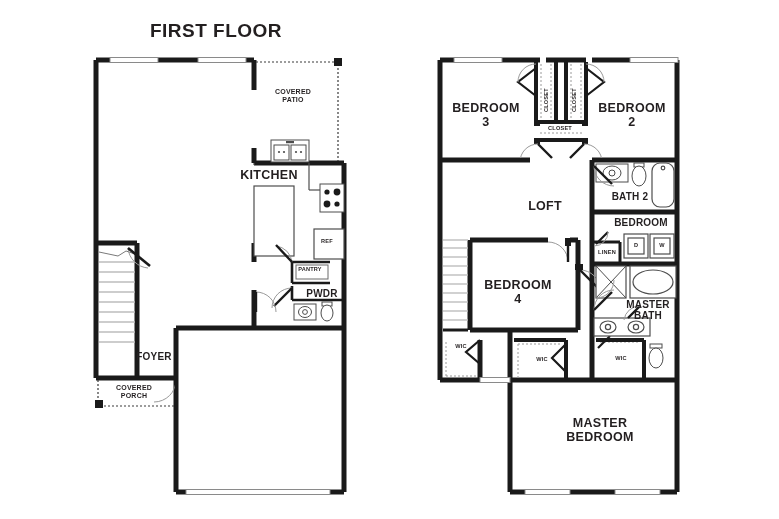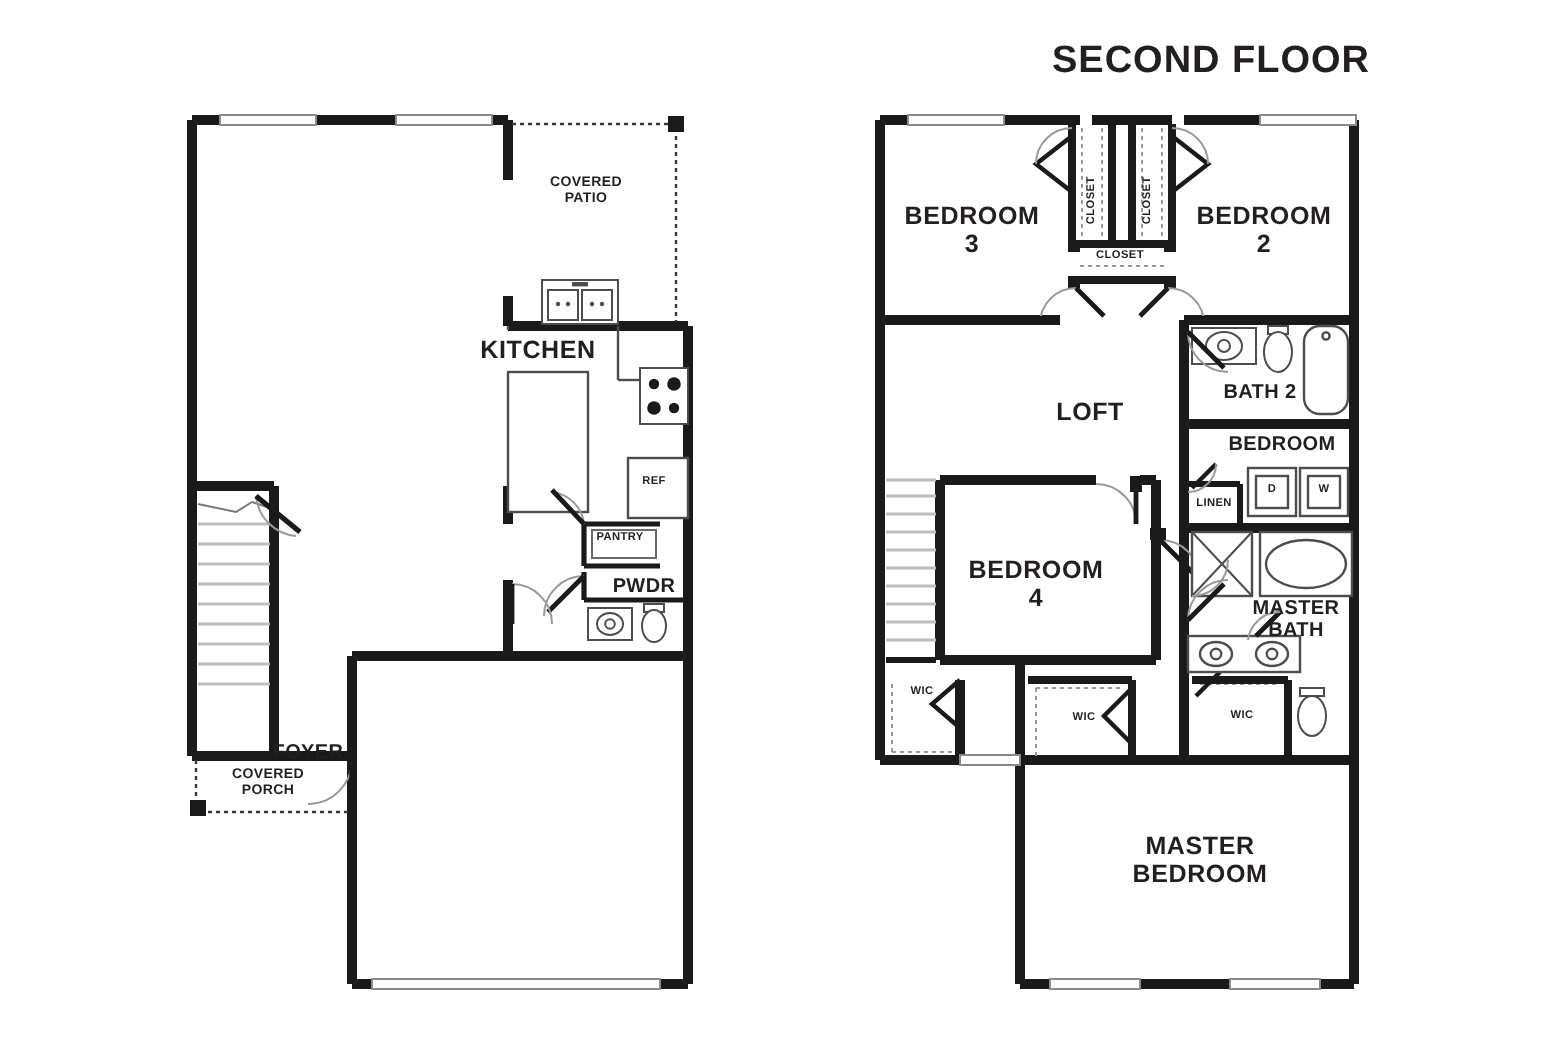--- a/index.html
+++ b/index.html
@@ -33,21 +33,21 @@
   .lbl.mid{font-size:10px;letter-spacing:.2px;}
   .lbl.sm{font-size:7px;letter-spacing:.2px;}
   .lbl.xs{font-size:5.6px;letter-spacing:.2px;}
   .lbl.rot{transform-origin:center center;}
 </style>
 </head>
 <body>
 
 <div id="stage">
 
-  <div class="plan-title" style="left:432px;top:20px;width:347px;">SECOND FLOOR</div>
+  <div class="plan-title" style="left:0;top:20px;width:432px;">FIRST FLOOR</div>
 
   <svg class="floor" width="779" height="519" viewBox="0 0 779 519">
     <g fill="none" stroke="#1a1a1a" stroke-width="5" stroke-linecap="butt">
 
       <path d="M96 60 L110 60"></path>
       <path d="M158 60 L198 60"></path>
       <path d="M246 60 L254 60"></path>
 
       <path d="M96 60 L96 243"></path>
       <path d="M96 243 L96 378"></path>
@@ -412,21 +412,21 @@
       <path d="M628 318 L640 306"></path>
     </g>
     <g fill="none" stroke="#9a9a9a" stroke-width="1">
       <path d="M640 306 A16 16 0 0 0 624 320"></path>
     </g>
   </svg>
 
   <div class="lbl sm" style="left:253px;top:88px;width:80px;">COVERED
 PATIO</div>
   <div class="lbl big" style="left:219px;top:168px;width:100px;">KITCHEN</div>
-  <div class="lbl mid" style="left:124px;top:371px;width:60px;text-align:center;">FOYER</div>
+  <div class="lbl mid" style="left:124px;top:351px;width:60px;text-align:center;">FOYER</div>
   <div class="lbl sm" style="left:99px;top:384px;width:70px;">COVERED
 PORCH</div>
   <div class="lbl xs" style="left:285px;top:266px;width:50px;">PANTRY</div>
   <div class="lbl mid" style="left:300px;top:288px;width:44px;">PWDR</div>
   <div class="lbl xs" style="left:311px;top:238px;width:32px;">REF</div>
 
   <div class="lbl big" style="left:436px;top:101px;width:100px;">BEDROOM
 3</div>
   <div class="lbl big" style="left:582px;top:101px;width:100px;">BEDROOM
 2</div>

